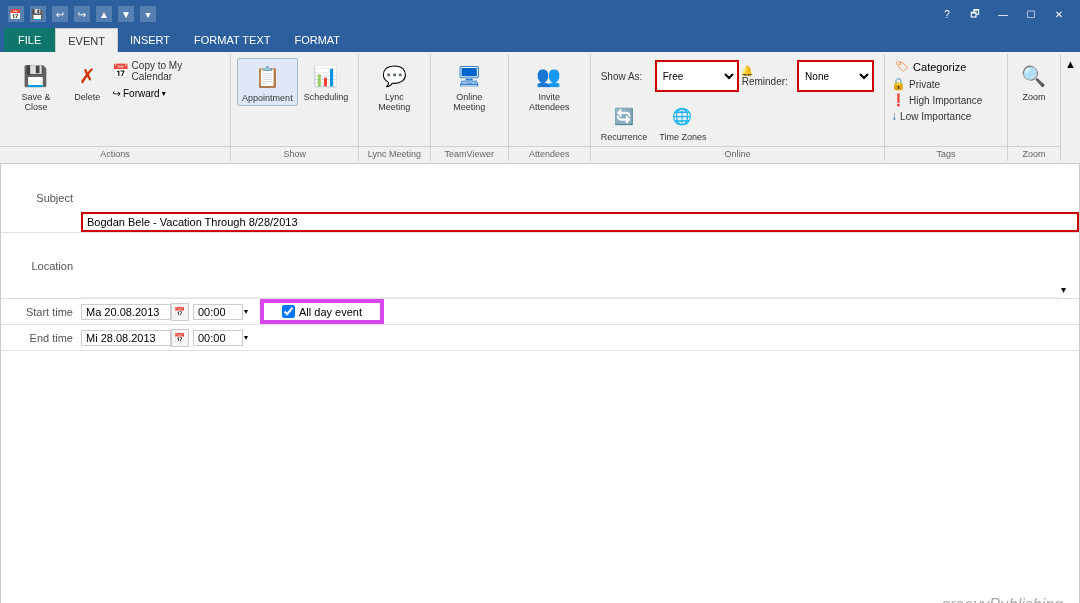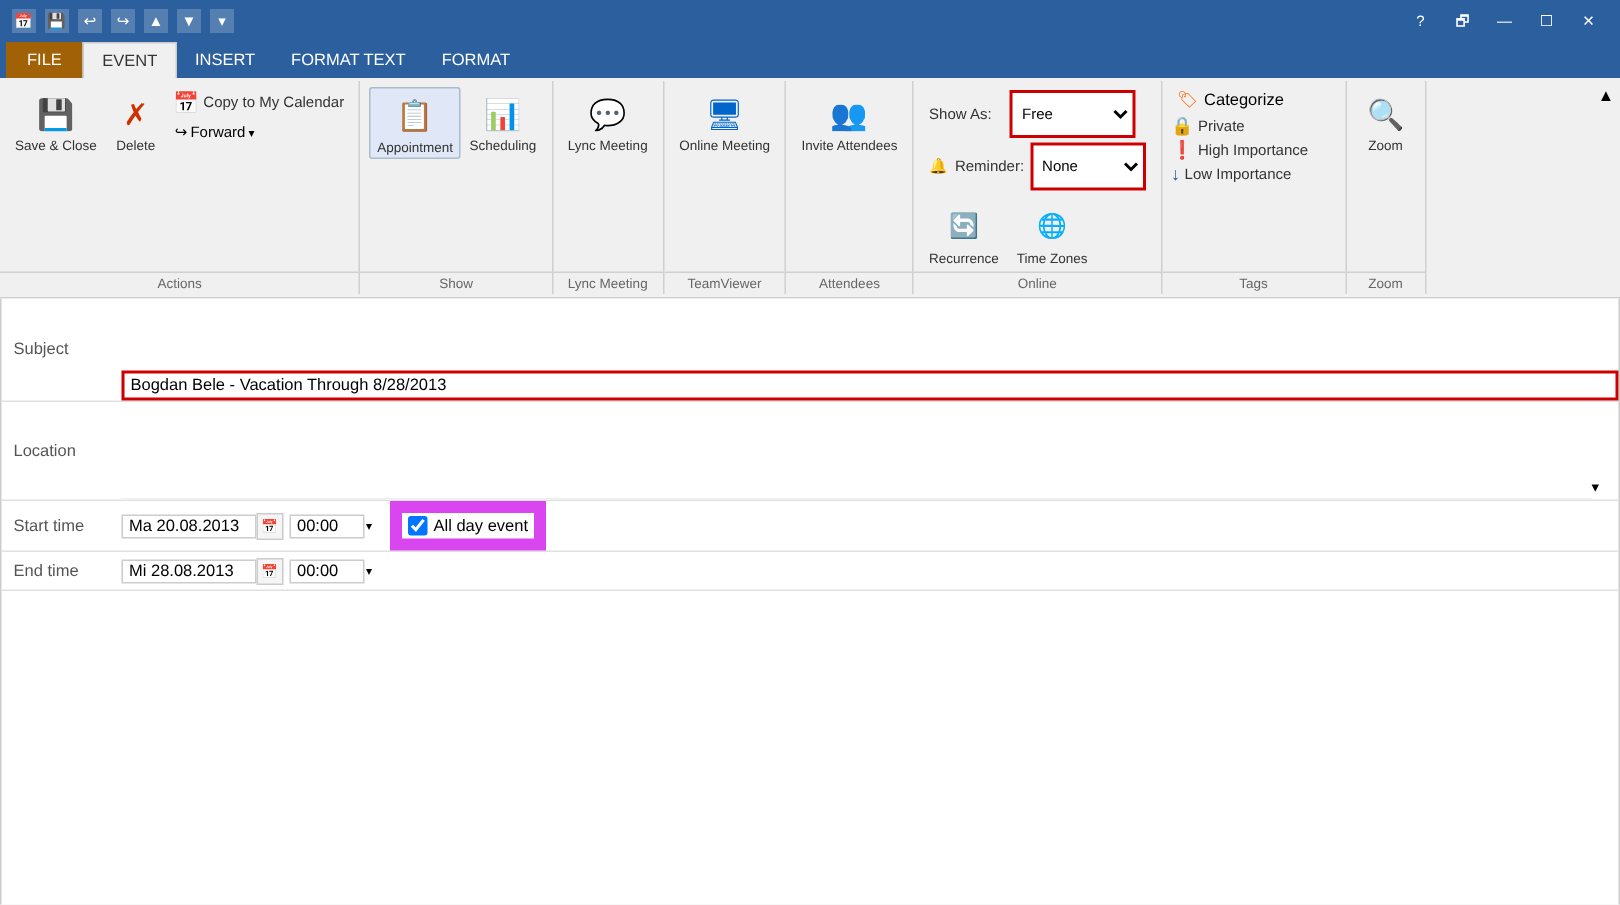--- a/index.html
+++ b/index.html
@@ -82,21 +82,21 @@
       align-items: center;
     }
     .ribbon-tab.active {
       background: #f0f0f0;
       color: #333;
       border-top: 1px solid #ccc;
       border-left: 1px solid #ccc;
       border-right: 1px solid #ccc;
     }
     .ribbon-tab.file {
-      background: #a16207;
+      background: #0f766e;
       color: white;
       padding: 4px 14px;
     }
 
     
     .ribbon {
       background: #f0f0f0;
       border-bottom: 1px solid #ccc;
       display: flex;
       align-items: stretch;
@@ -143,21 +143,21 @@
       justify-content: center;
     }
     .ribbon-btn-small .btn-label-sm {
       font-size: 10px;
       color: #333;
     }
 
     
     .ribbon-options {
       display: flex;
-      flex-direction: column;
+      flex-direction: row;
       gap: 3px;
       padding: 2px 4px;
     }
     .option-row {
       display: flex;
       align-items: center;
       gap: 4px;
     }
     .option-label {
       font-size: 10px;
@@ -190,20 +190,21 @@
       display: flex;
       align-items: center;
       border-bottom: 1px solid #e0e0e0;
       min-height: 26px;
     }
     .form-label {
       font-size: 11px;
       color: #555;
       padding: 4px 8px;
       min-width: 80px;
+      text-align: right;
     }
     .form-input {
       flex: 1;
       border: none;
       outline: none;
       font-size: 11px;
       padding: 2px 4px;
     }
     .form-input.highlighted {
       border: 2px solid #cc0000;
@@ -243,22 +244,22 @@
       font-size: 9px;
       display: flex;
       align-items: center;
       justify-content: center;
     }
     .all-day-container {
       display: flex;
       align-items: center;
       gap: 4px;
       margin-left: 12px;
-      border: 8px solid #d946ef;
-      padding: 2px 4px;
+      border: 4px solid #d946ef;
+      padding: 2px 18px;
     }
 
     
     .icon-save { color: #2c5f9e; }
     .icon-delete { color: #cc3300; }
     .icon-calendar { color: #2c5f9e; }
     .icon-appointment { color: #2c5f9e; }
     .icon-scheduling { color: #666; }
     .icon-lync { color: #33aa33; }
     .icon-teamviewer { color: #0066cc; }

